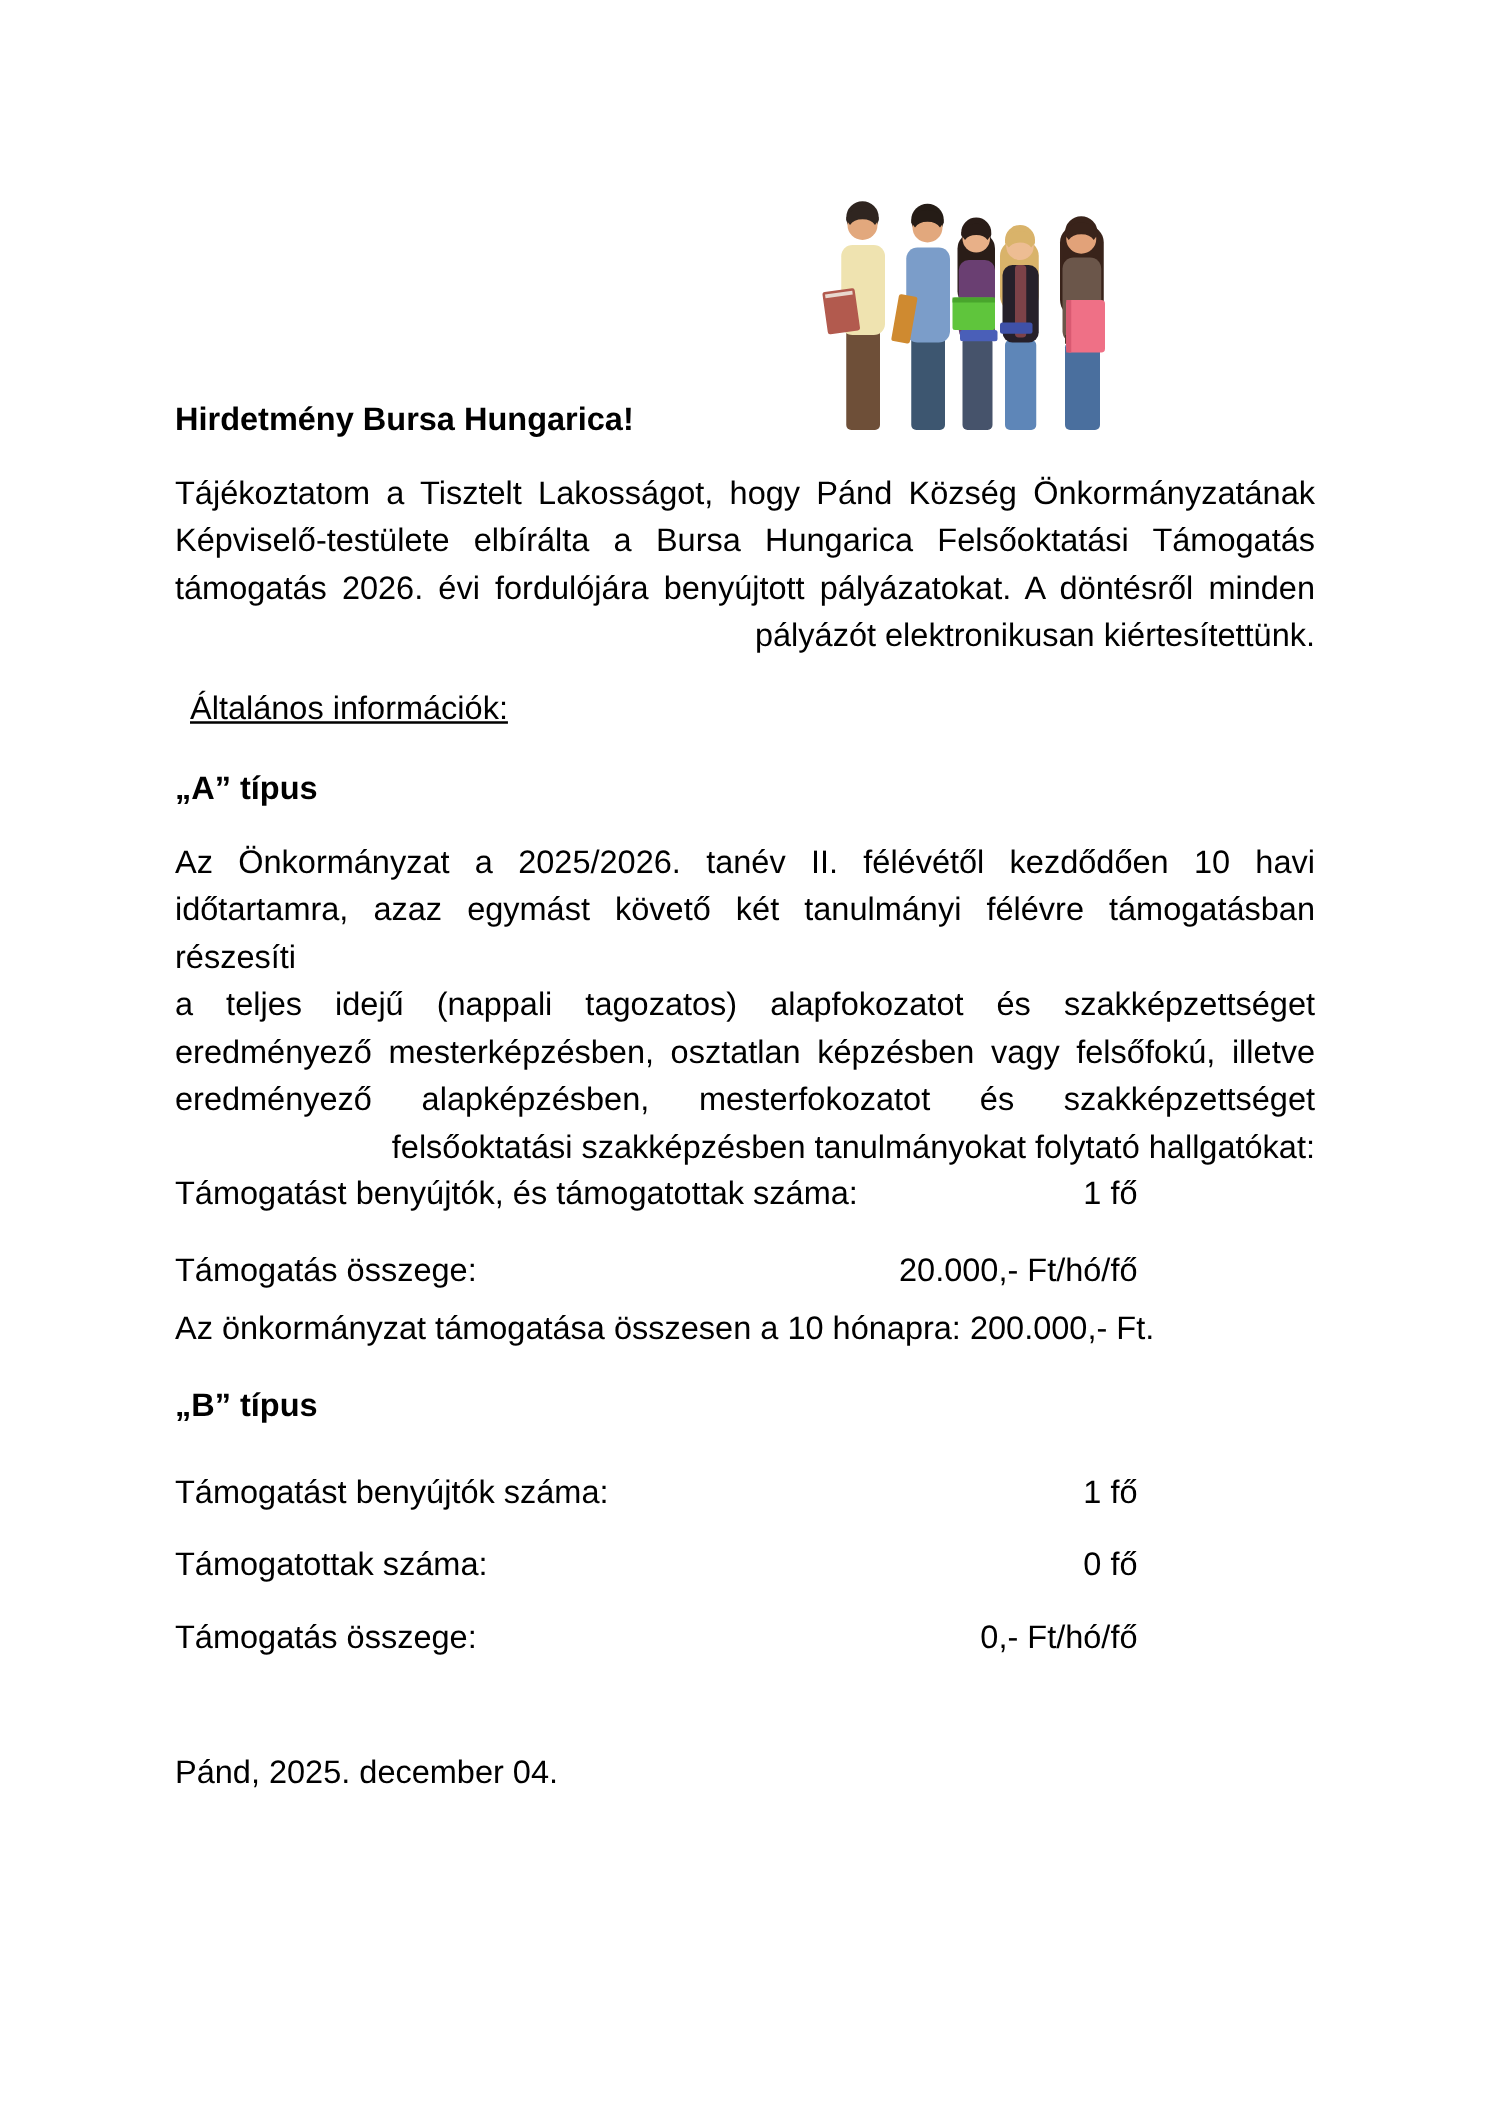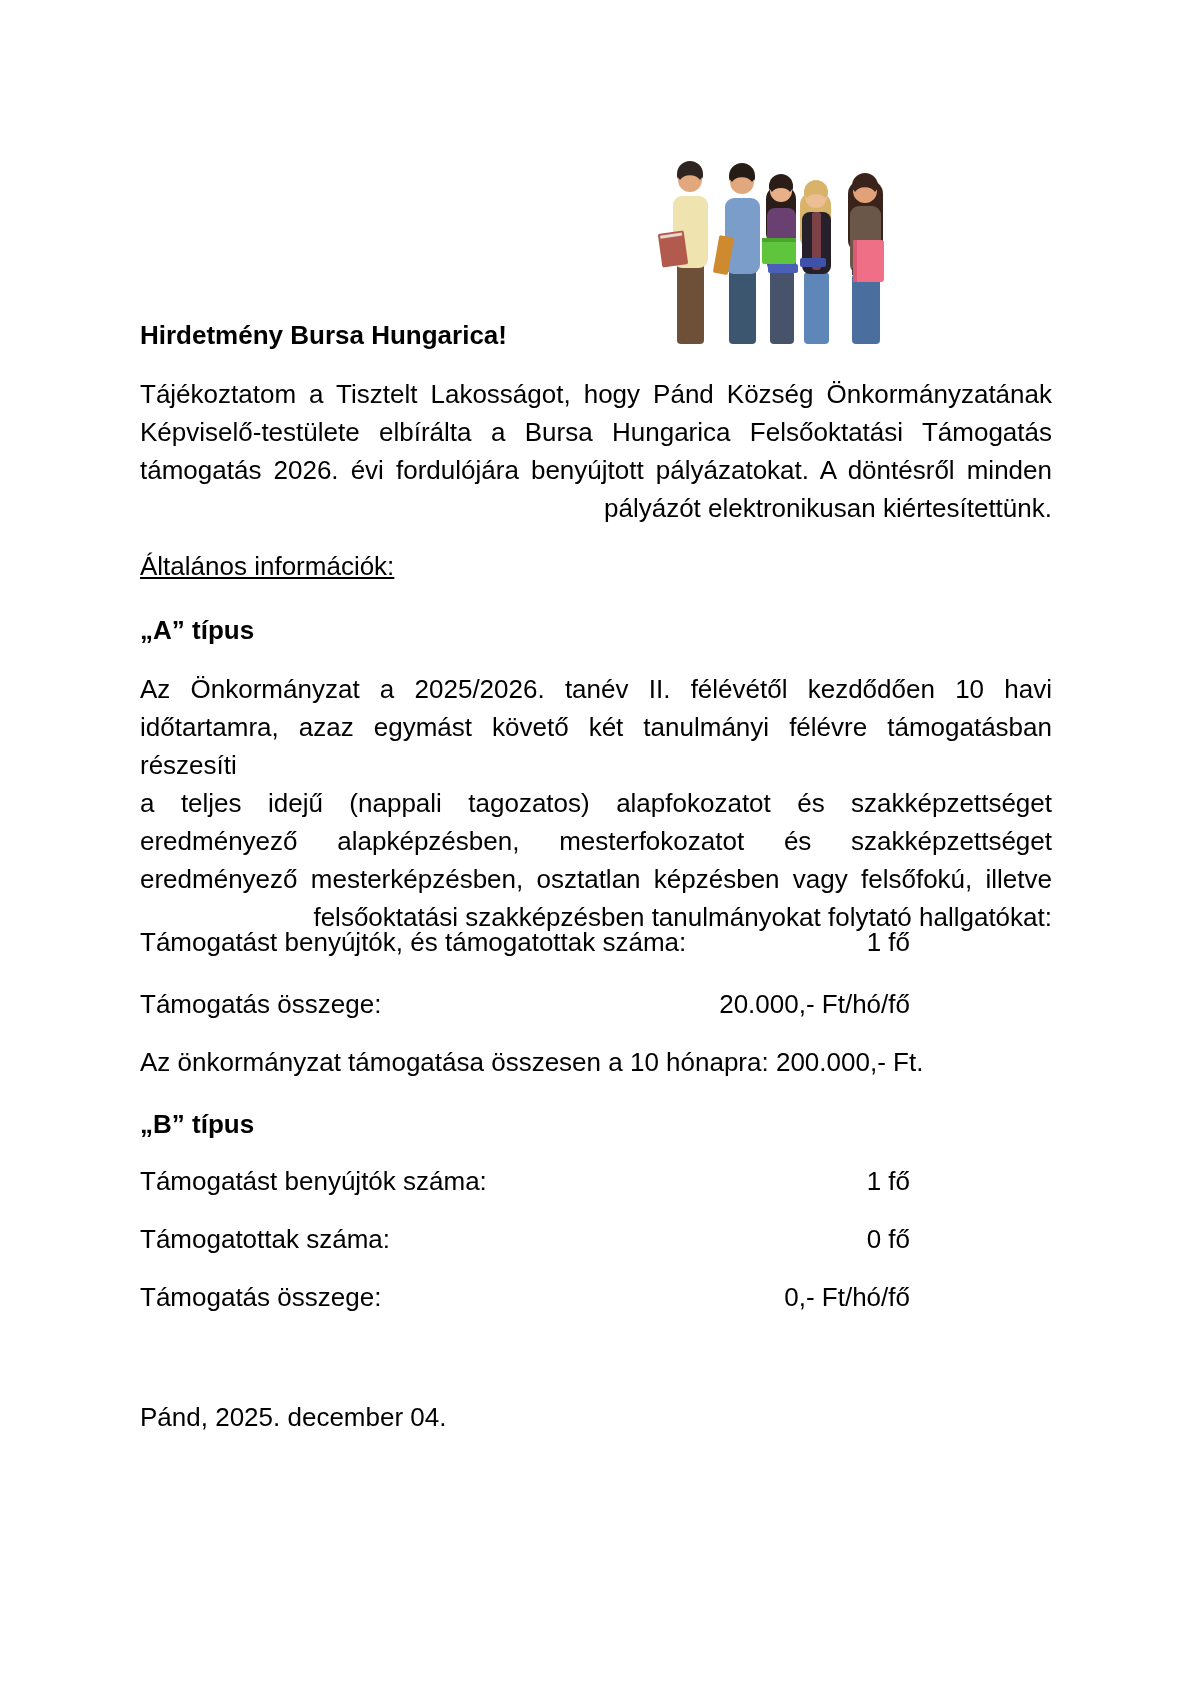--- a/index.html
+++ b/index.html
@@ -28,23 +28,23 @@
     margin: 0;
     font-size: 26px;
   }
   .jline {
     text-align: justify;
     text-align-last: justify;
   }
   .jlast {
     text-align: right;
   }
-  .underlined { text-decoration: underline; }
+  .underlined { text-decoration: underline; margin-left: 12px; }
   .bold { font-weight: bold; }
-  .kv { position: absolute; left: 140px; width: 912px; line-height: 38px; }
+  .kv { position: absolute; left: 140px; width: 912px; line-height: 38px; margin-top: 12px; }
   .kv .value { position: absolute; right: 142px; top: 0; white-space: nowrap; }
   .sig {
     position: absolute;
     left: 600px;
     width: 300px;
     text-align: center;
     line-height: 38px;
   }
   .photo {
     position: absolute;
@@ -131,22 +131,22 @@
   <div class="block" style="top:547px">
     <span class="underlined">Általános információk:</span>
   </div>
 
   <div class="block bold" style="top:611px">„A” típus</div>
 
   <div class="block" style="top:670px">
     <div class="jline">Az Önkormányzat a 2025/2026. tanév II. félévétől kezdődően 10 havi</div>
     <div class="jline">időtartamra, azaz egymást követő két tanulmányi félévre támogatásban részesíti</div>
     <div class="jline">a teljes idejű (nappali tagozatos) alapfokozatot és szakképzettséget</div>
+    <div class="jline">eredményező mesterképzésben, osztatlan képzésben vagy felsőfokú, illetve</div>
     <div class="jline">eredményező alapképzésben, mesterfokozatot és szakképzettséget</div>
-    <div class="jline">eredményező mesterképzésben, osztatlan képzésben vagy felsőfokú, illetve</div>
     <div class="jlast">felsőoktatási szakképzésben tanulmányokat folytató hallgatókat:</div>
   </div>
 
   <div class="kv" style="top:923px">
     <span class="label">Támogatást benyújtók, és támogatottak száma:</span>
     <span class="value">1 fő</span>
   </div>
   <div class="kv" style="top:985px">
     <span class="label">Támogatás összege:</span>
     <span class="value">20.000,- Ft/hó/fő</span>

